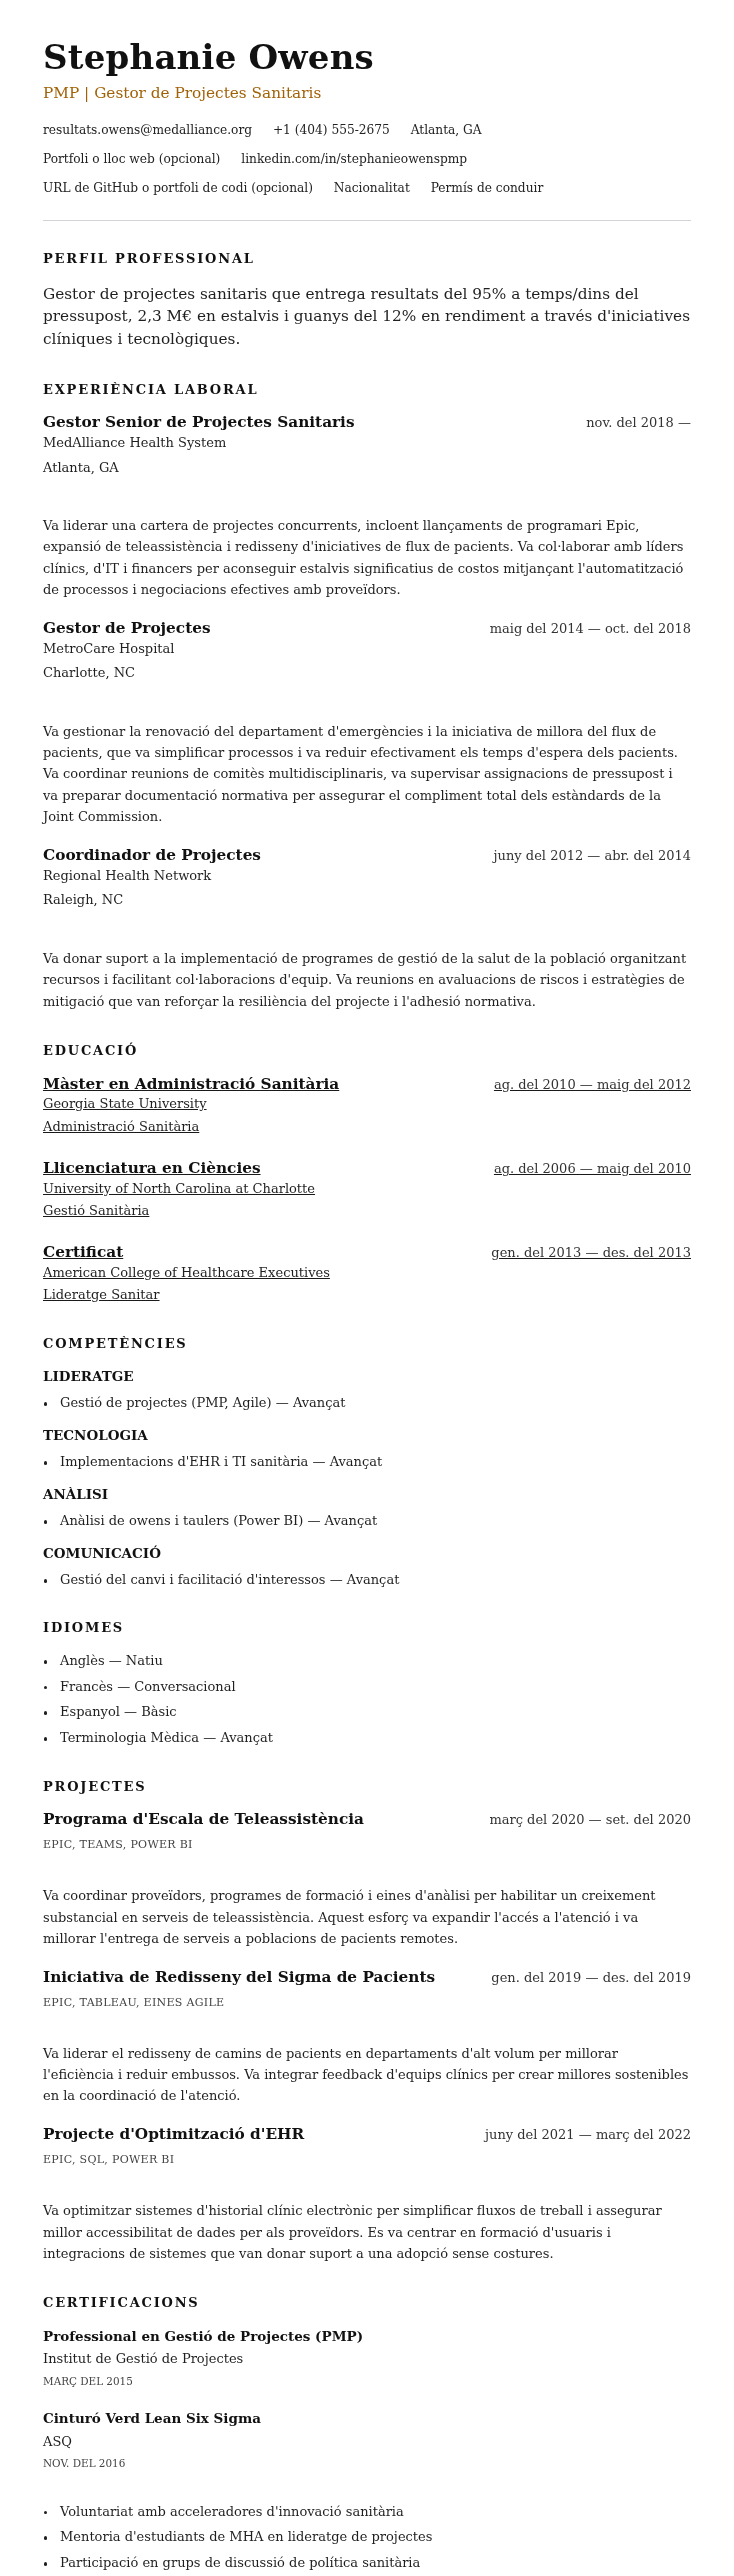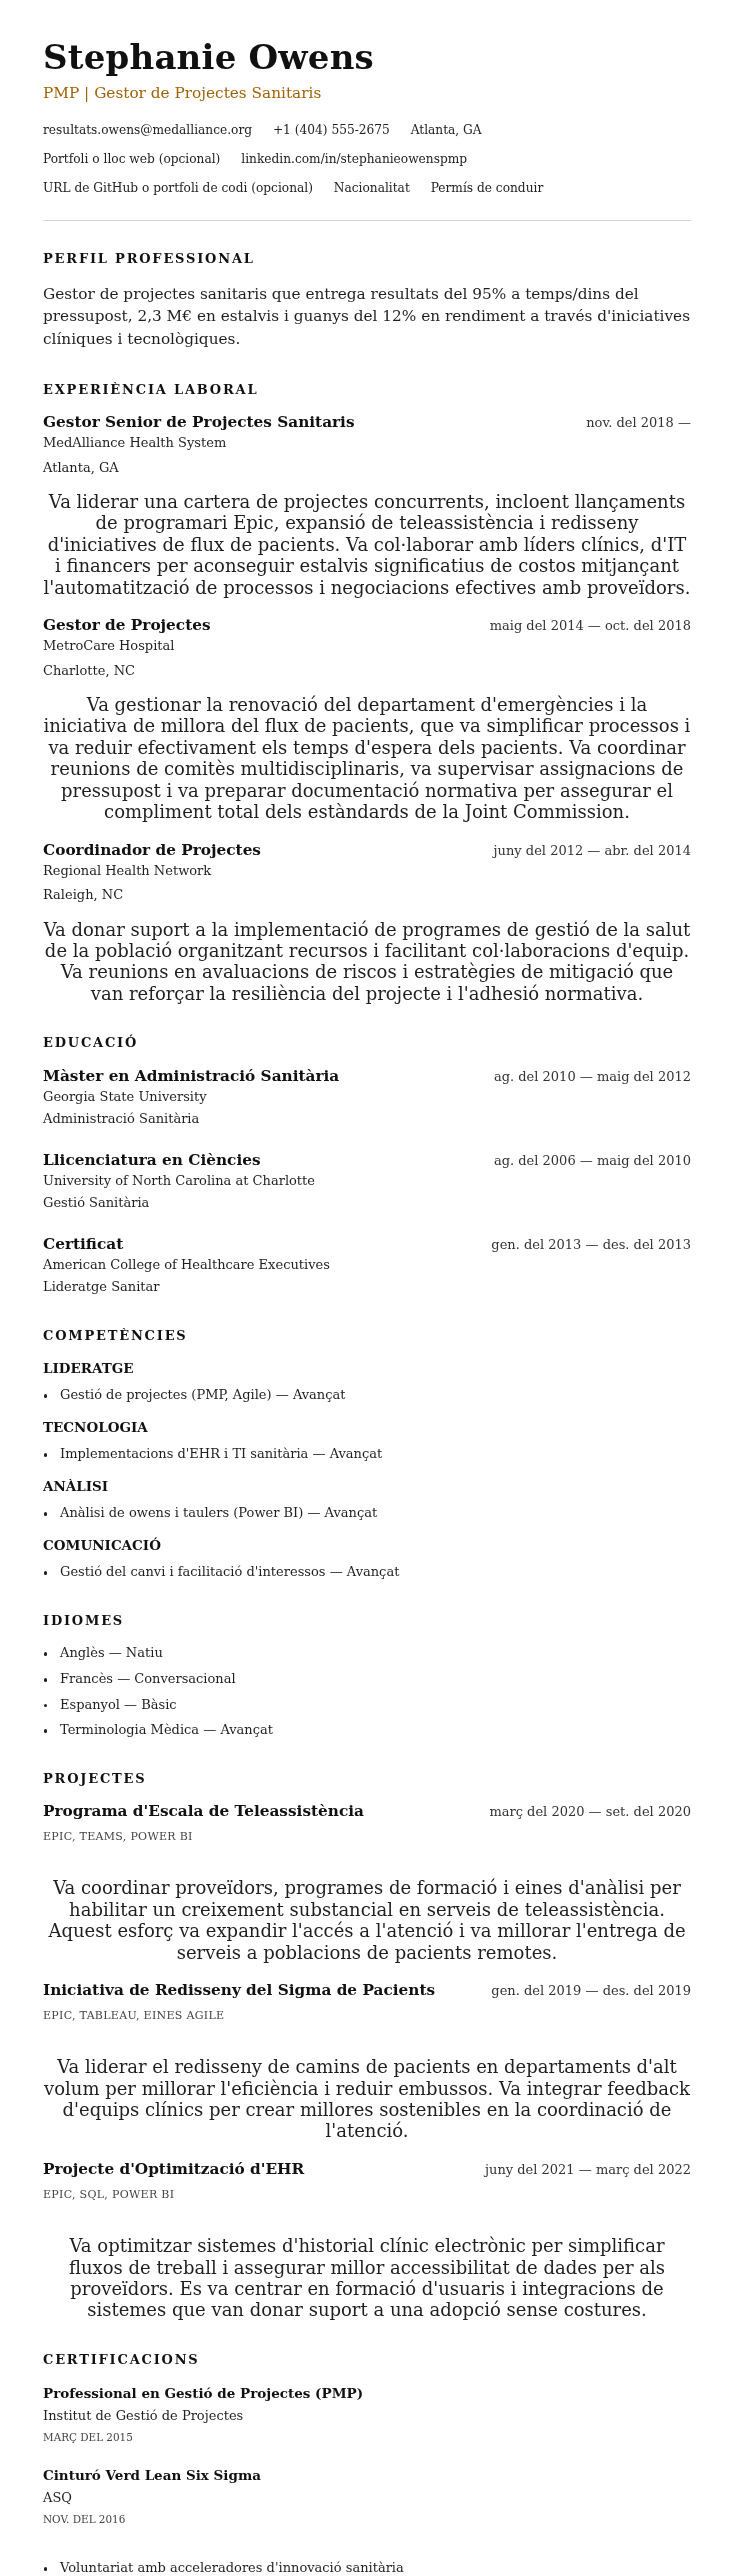--- a/index.html
+++ b/index.html
@@ -25,22 +25,22 @@
     color: #111111; margin: 0 0 16px 0; line-height: 14.7px; text-transform: uppercase;
   }
   .summary { font-size: 15.3px; line-height: 22.6px; color: #1f1f1f; margin: 0; }
 
   .entry { margin-bottom: 18.4px; }
   .entry-head { display: flex; justify-content: space-between; align-items: baseline; }
   .entry-title { font-size: 15.3px; font-weight: bold; color: #111111; line-height: 19.6px; }
   .entry-date { font-size: 13px; color: #333333; white-space: nowrap; line-height: 17px; }
   .entry-org { font-size: 13px; color: #1f1f1f; line-height: 18.4px; margin-top: 1.2px; }
   .entry-loc { font-size: 13px; color: #1f1f1f; line-height: 18.4px; margin-top: 6.1px; }
-  .entry-desc { font-size: 18px; color: #1f1f1f; line-height: 21.4px; margin: 14px 0 0 0; text-align: center; }
-  .edu .entry { margin-bottom: 23px; }
+  .entry-desc { font-size: 13px; color: #1f1f1f; line-height: 21.4px; margin: 38px 0 0 0; }
+  .edu .entry { margin-bottom: 23px; text-decoration: underline; }
   .edu .entry-sub { font-size: 13px; color: #1f1f1f; line-height: 18.4px; margin-top: 3.7px; }
 
   .skill-group { margin-bottom: 13.5px; }
   .skill-cat { font-size: 13.5px; font-weight: bold; color: #111111; line-height: 18.4px; margin: 0 0 8.6px 0; }
   ul.bullets { list-style: none; margin: 0; padding: 0; }
   ul.bullets li {
     position: relative; font-size: 13px; color: #1f1f1f; line-height: 18.4px;
     padding-left: 17px; margin-bottom: 7.3px;
   }
   ul.bullets li::before {

